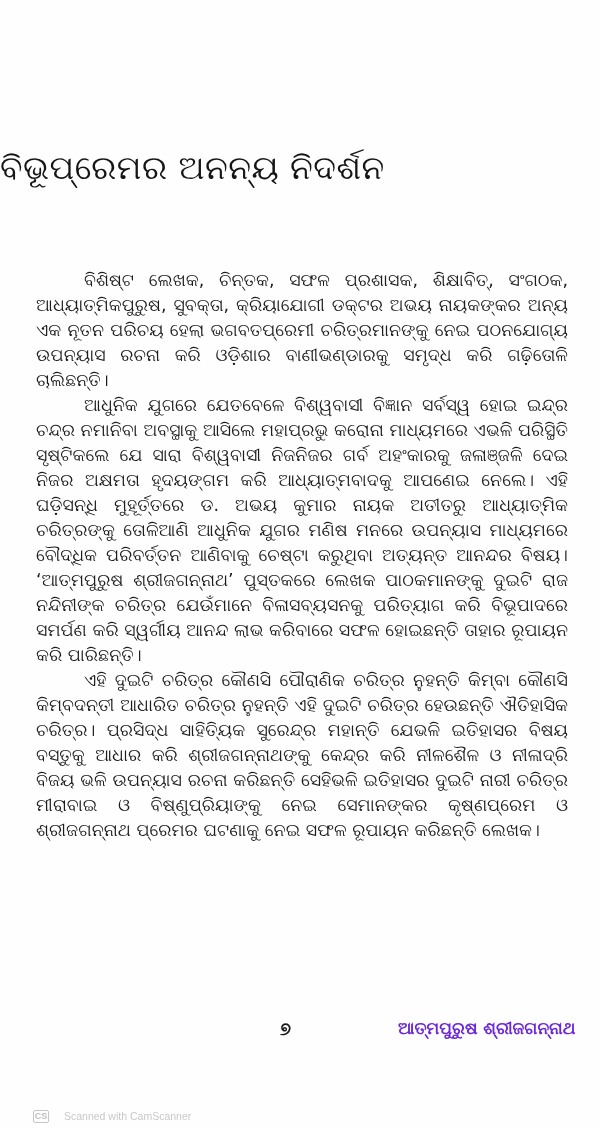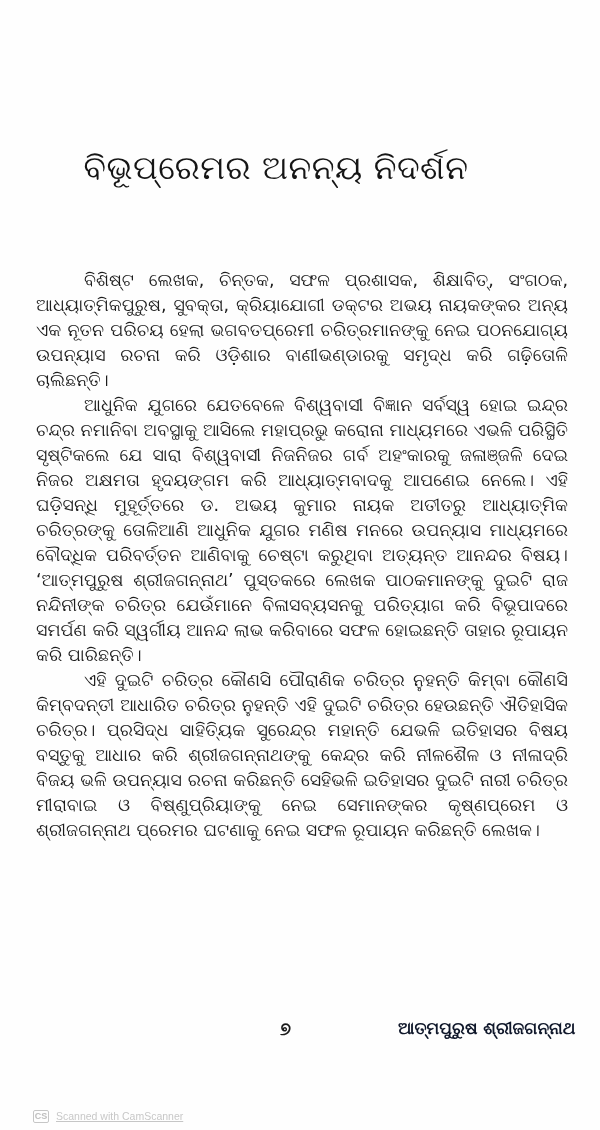--- a/index.html
+++ b/index.html
@@ -20,21 +20,20 @@
       left: 0; top: 0;
       width: 600px;
       height: 1130px;
       background: #fefefe;
     }
     .title {
       position: absolute;
       left: 0;
       top: 148px;
       width: 552px;
-      text-align: center;
       font-size: 33px;
       font-weight: normal;
       letter-spacing: 0.5px;
       color: #151515;
       margin: 0;
     }
     .body-text {
       position: absolute;
       left: 36px;
       top: 268px;
@@ -62,30 +61,30 @@
       font-size: 18px;
       font-weight: bold;
       color: #1a1a1a;
     }
     .running-title {
       position: absolute;
       left: 398px;
       top: 0;
       font-size: 17px;
       font-weight: bold;
-      color: #0f172a;
+      color: #6d28d9;
     }
     .watermark {
       position: absolute;
       left: 4px;
       top: 1108px;
       height: 16px;
       display: flex;
       align-items: center;
-      gap: 7px;
+      gap: 15px;
       opacity: 0.55;
       padding-left: 29px;
     }
     .cs-logo {
       width: 16px;
       height: 13px;
       border: 1.5px solid #9a9a9a;
       border-radius: 2px;
       font-family: "Liberation Sans", sans-serif;
       font-size: 9px;
@@ -93,21 +92,20 @@
       color: #8a8a8a;
       display: flex;
       align-items: center;
       justify-content: center;
       box-sizing: border-box;
     }
     .watermark-text {
       font-family: "Liberation Sans", sans-serif;
       font-size: 10.5px;
       color: #9a9a9a;
-      text-decoration: underline;
     }
   </style>
 </head>
 <body>
 
 <div class="page">
 
   <h1 class="title">ବିଭୂପ୍ରେମର ଅନନ୍ୟ ନିଦର୍ଶନ</h1>
 
   <div class="body-text">

